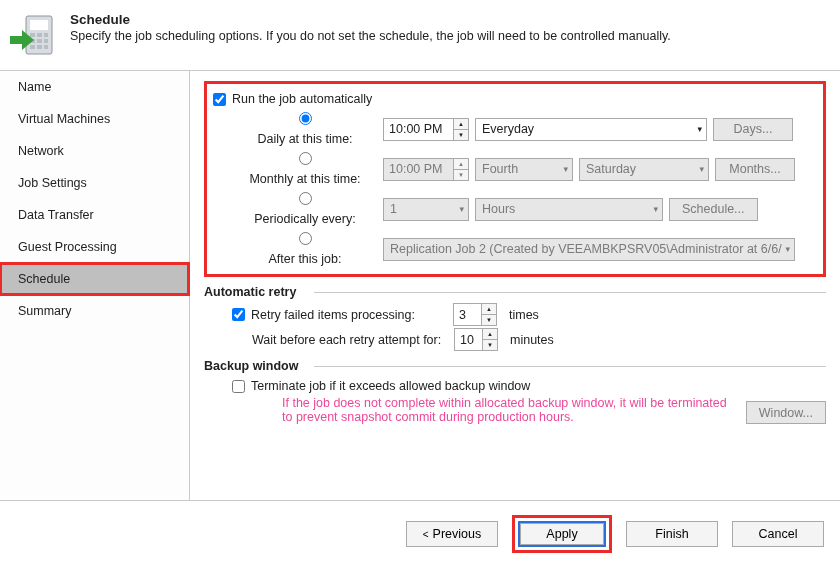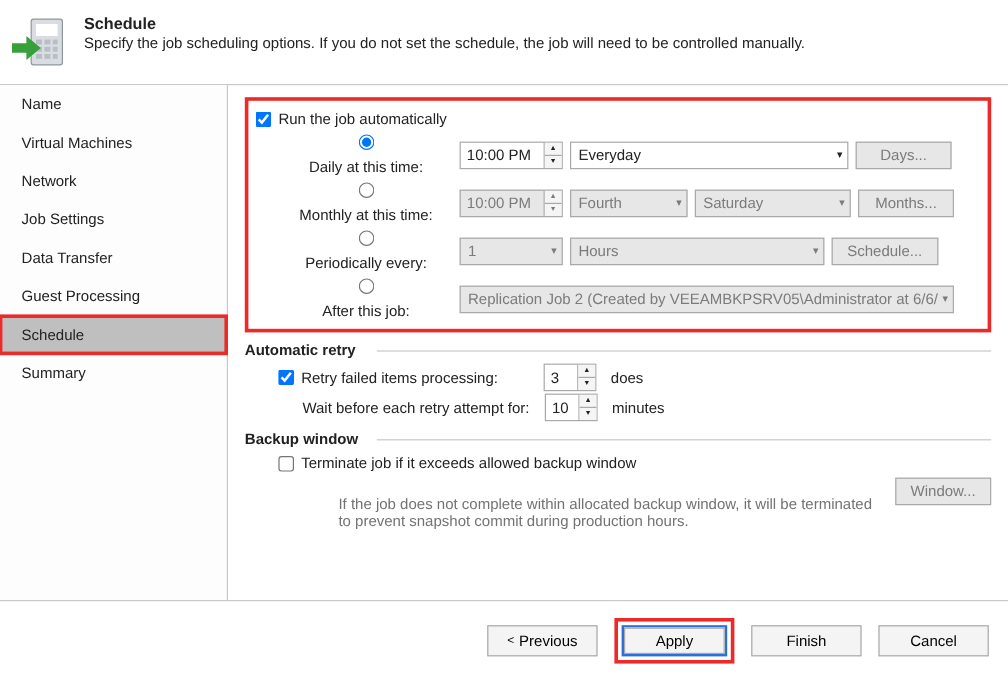--- a/index.html
+++ b/index.html
@@ -171,23 +171,23 @@
       border:3px solid var(--highlight-red);
       padding:3px;
     }
     .apply-inner{
       border:2px solid var(--highlight-blue);
       padding:0;
     }
     .apply-inner .btn{min-width:84px;height:22px;}
 
     .help-text{
-      color:#737373;
+      color:#ec4899;
       margin-left:50px;
-      margin-top:20px;
+      margin-top:3px;
       max-width:450px;
     }
   </style>
 </head>
 <body>
 
 <div class="header">
   <div class="header-icon">
     <svg viewBox="0 0 48 48">
       <rect x="18" y="4" width="26" height="38" rx="2" fill="#d9dde1" stroke="#8e969c"></rect>
@@ -274,21 +274,21 @@
 
       <div class="sched-line">
         <label class="radio-label">
           <input type="radio" name="sched" style="">
           <span>Periodically every:</span>
         </label>
         <div class="selectbox disabled" style="width:86px">
           <span>1</span>
           <span class="chev">▾</span>
         </div>
-        <div class="selectbox disabled" style="width:212px">
+        <div class="selectbox disabled" style="width:188px">
           <span>Hours</span>
           <span class="chev">▾</span>
         </div>
         <button class="btn disabled">Schedule...</button>
       </div>
 
       <div class="sched-line">
         <label class="radio-label">
           <input type="radio" name="sched" style="">
           <span>After this job:</span>
@@ -305,37 +305,37 @@
       <div class="checkbox-row">
         <input type="checkbox" checked="" style="">
         <span style="width:196px;display:inline-block">Retry failed items processing:</span>
         <div class="numbox">
           <span>3</span>
           <div class="spinner">
             <div class="spin-up">▲</div>
             <div class="spin-down">▼</div>
           </div>
         </div>
-        <span style="margin-left:6px">does</span>
+        <span style="margin-left:6px">times</span>
       </div>
       <div class="checkbox-row" style="padding-left:20px">
         <span style="width:196px;display:inline-block">Wait before each retry attempt for:</span>
         <div class="numbox">
           <span>10</span>
           <div class="spinner">
             <div class="spin-up">▲</div>
             <div class="spin-down">▼</div>
           </div>
         </div>
         <span style="margin-left:6px">minutes</span>
       </div>
     </div>
 
     <div class="section-label wide">Backup window</div>
-    <div class="row-pad" style="display:flex;align-items:center;gap:10px">
+    <div class="row-pad" style="display:flex;align-items:flex-end;gap:10px">
       <div style="flex:1">
         <label class="checkbox-row">
           <input type="checkbox" style="">
           <span>Terminate job if it exceeds allowed backup window</span>
         </label>
         <div class="help-text">If the job does not complete within allocated backup window, it will be terminated to prevent snapshot commit during production hours.</div>
       </div>
       <button class="btn disabled">Window...</button>
     </div>
 

